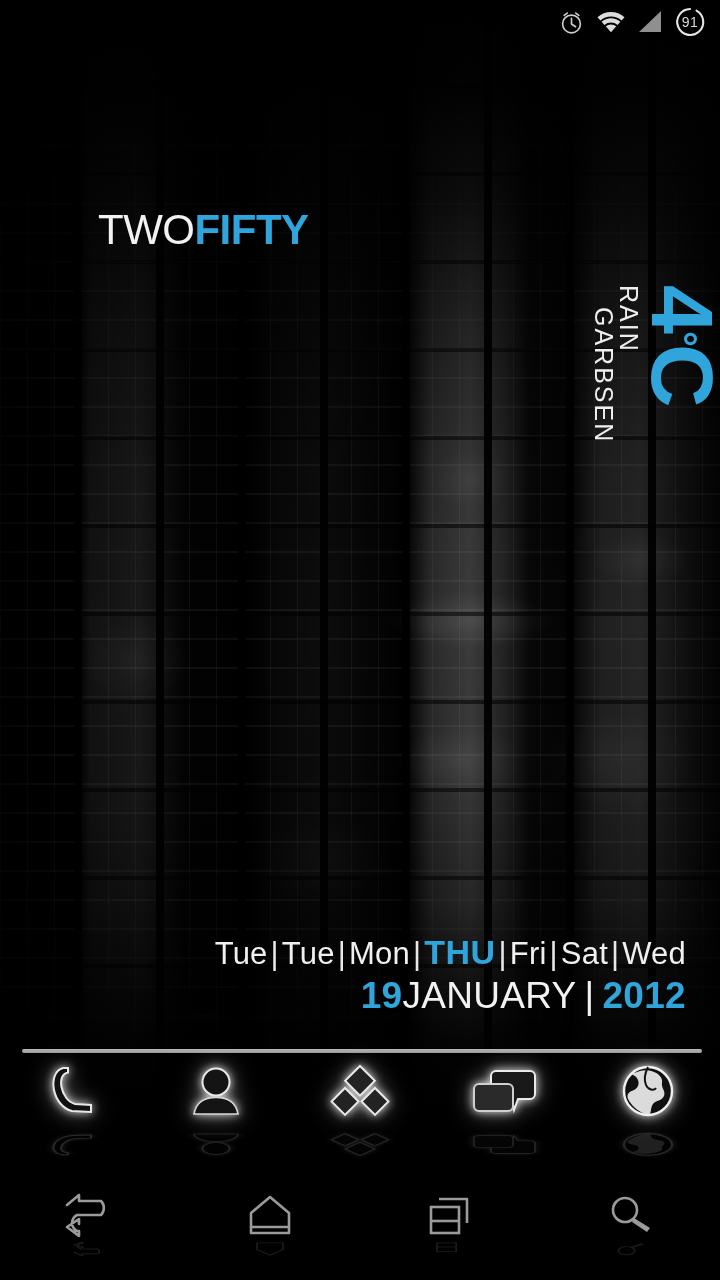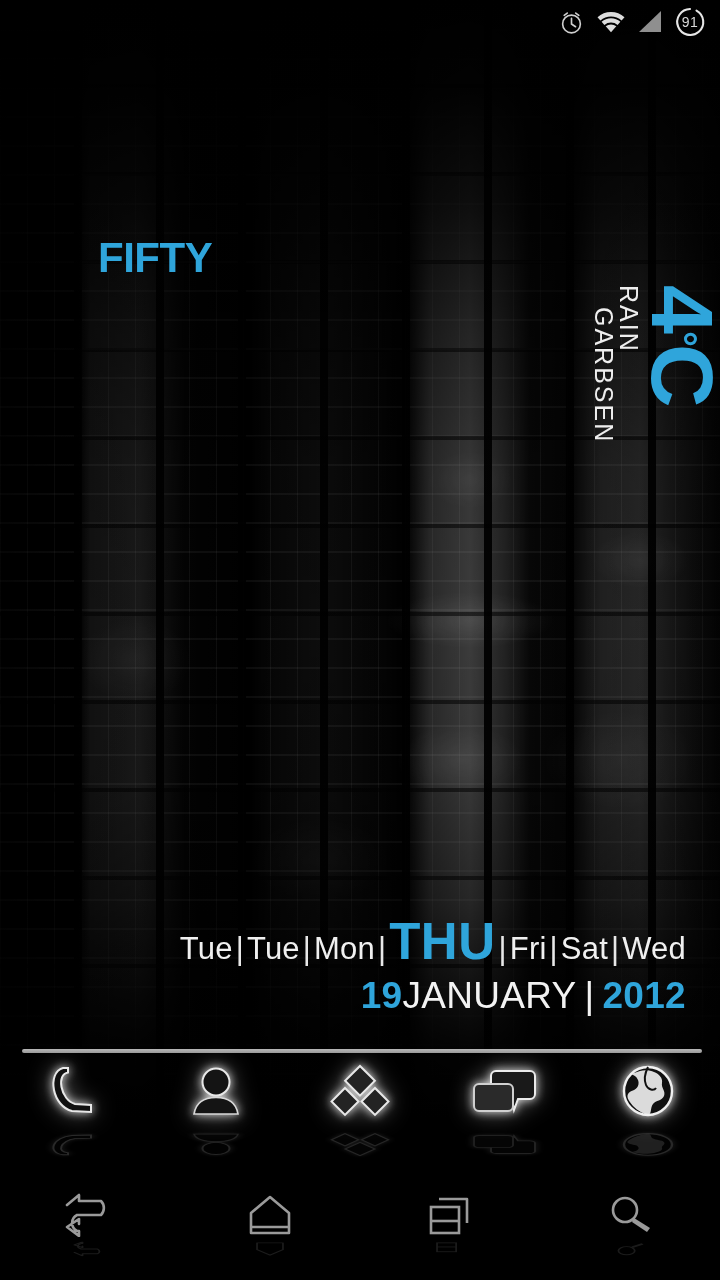--- a/index.html
+++ b/index.html
@@ -126,21 +126,21 @@
   
   #clock-widget {
     position:absolute; left:98px; top:209px;
     z-index:30;
     display:flex; align-items:baseline;
     font-size:42px; line-height:1;
     white-space:nowrap;
   }
   .clock-part { letter-spacing:-.5px; }
   .clock-thin { color:#f2f2f2; font-weight:400; }
-  .clock-accent { font-weight:700;margin-top:28px; }
+  .clock-accent { font-weight:700; }
 
   
   #weather-widget {
     position:absolute; right:0px; top:285px;
     z-index:30;
     height:250px;
     display:flex; flex-direction:row-reverse; align-items:flex-start;
   }
   .weather-temp {
     writing-mode:vertical-rl;
@@ -167,21 +167,21 @@
   #date-widget {
     position:absolute; right:34px; bottom:262px;
     z-index:30; text-align:right;
   }
   .days-row {
     font-size:31px; color:#f0f0f0; font-weight:400;
     white-space:nowrap; line-height:1.25;
     letter-spacing:.2px;
   }
   .days-row .sep { color:#e8e8e8; padding:0 3px; }
-  .day-active { font-weight:700; font-size:51px; letter-spacing:.5px;text-align:center; }
+  .day-active { font-weight:700; font-size:34px; letter-spacing:.5px;text-align:center; }
   .date-row {
     font-size:37px; color:#f2f2f2; font-weight:400;
     white-space:nowrap; line-height:1.2; margin-top:0;
     letter-spacing:.3px;
   }
   .date-row .dnum, .date-row .dyear { font-weight:700; }
   .date-row .dsep { padding:0 8px; }
 
   
   #dock-divider {
@@ -265,20 +265,21 @@
 
     <span class="battery-wrap sb-icon">
       <svg width="32" height="32" viewBox="0 0 32 32">
         <path d="M22.5 4.6 A13 13 0 1 1 16 3" fill="none" stroke="#e6e6e6" stroke-width="2.1" stroke-linecap="round"></path>
       </svg>
       <span class="battery-num">91</span>
     </span>
   </div>
 
   <div id="clock-widget">
+    <span class="clock-part clock-thin">TWO</span>
     <span class="clock-part clock-accent" style="color: rgb(47, 165, 219);">FIFTY</span>
   </div>
 
   <div id="weather-widget">
     <div class="w-temp-row">
       <div class="weather-temp" style="color: rgb(47, 165, 219);">
         <span>4</span><span class="deg">°</span><span>C</span>
       </div>
     </div>
     <div class="weather-labels">

